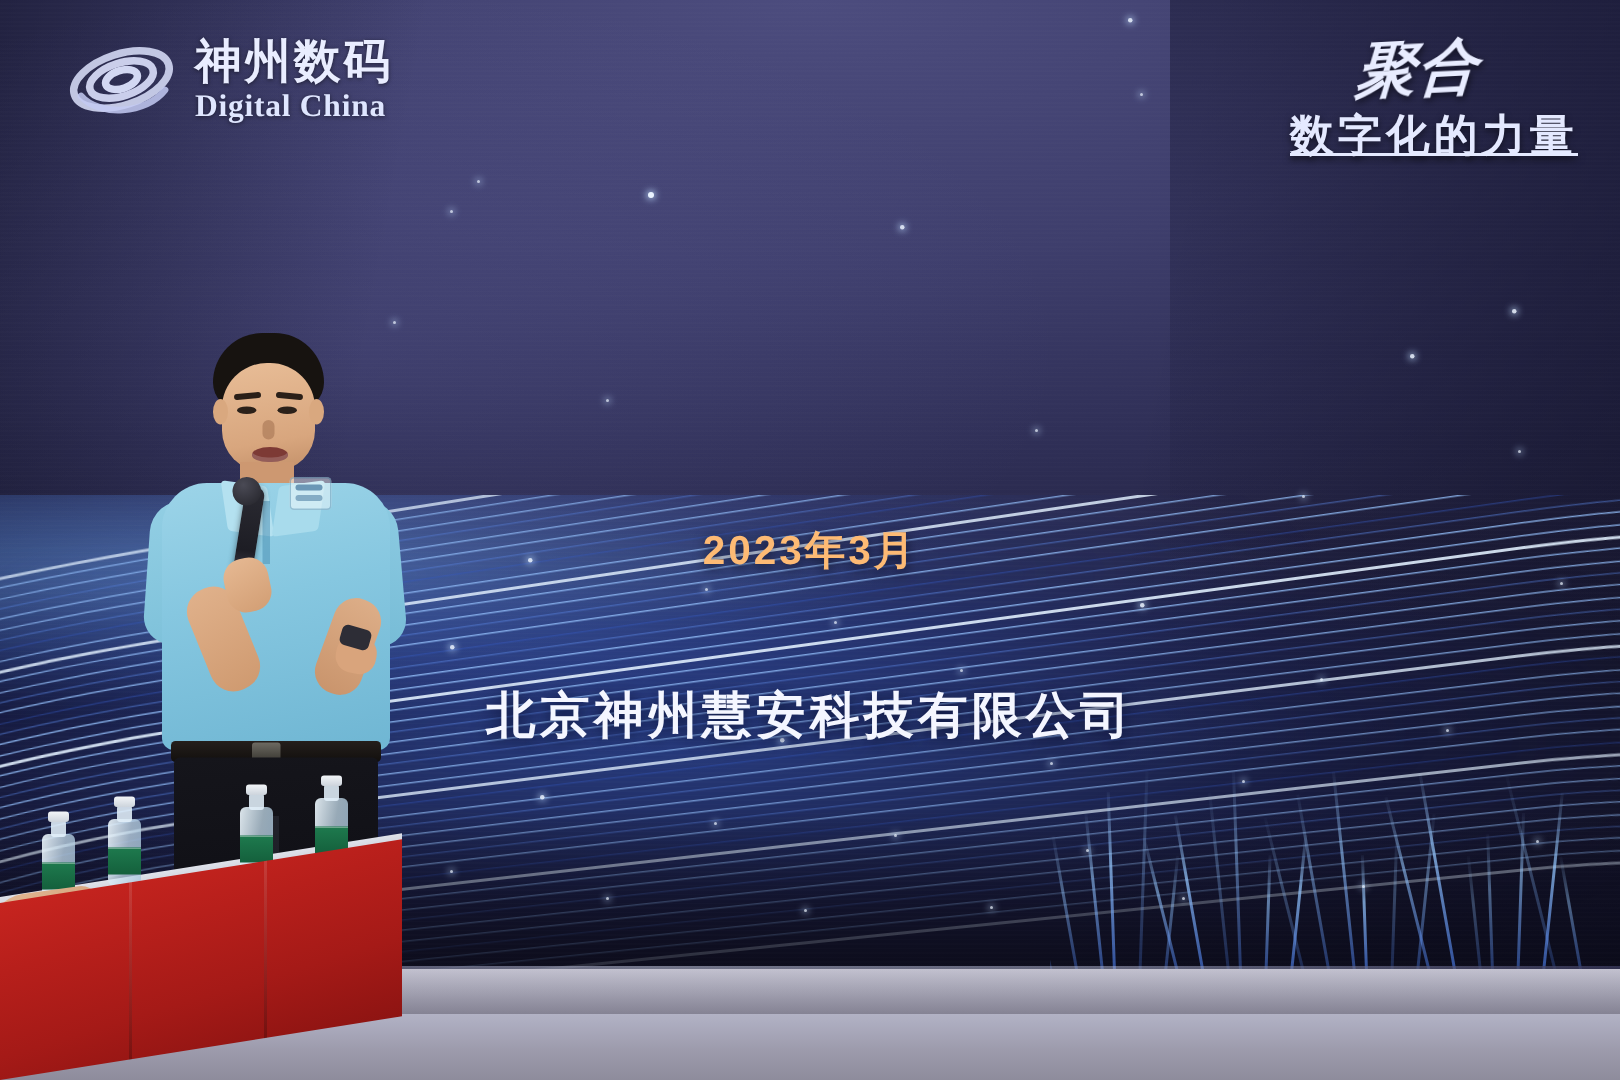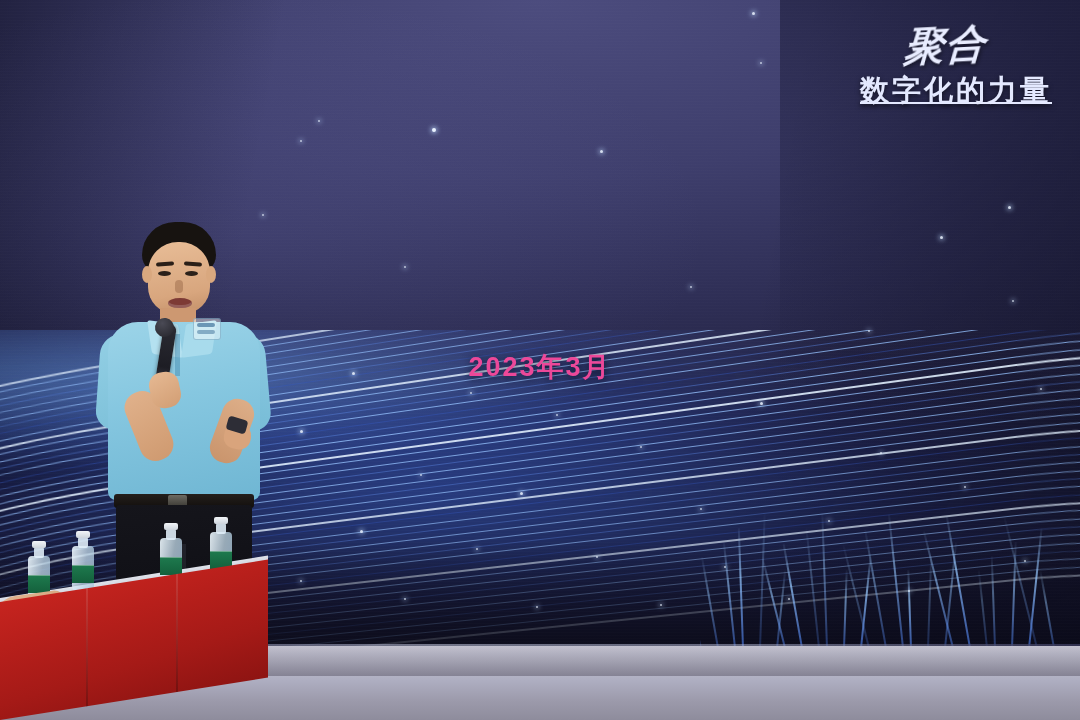--- a/index.html
+++ b/index.html
@@ -119,21 +119,21 @@
   }
 
   
   .slide-title{
     position:absolute; left:0; right:0; top:178px; text-align:center;
     font-size:49px; font-weight:700; color:#f3f5ff; letter-spacing:4px;
     text-shadow:0 3px 10px rgba(5,5,20,.75), 0 0 22px rgba(160,190,255,.35);
   }
   .slide-date{
     position:absolute; left:0; right:0; top:349px; text-align:center;
-    font-size:27px; font-weight:700; color:#ec4899; letter-spacing:2px;
+    font-size:27px; font-weight:700; color:#fdba74; letter-spacing:2px;
     text-shadow:0 2px 8px rgba(5,5,20,.7);
   }
   .slide-company{
     position:absolute; left:0; right:0; top:455px; text-align:center;
     font-size:33px; font-weight:700; color:#f4f6ff; letter-spacing:3px;
     text-shadow:0 2px 10px rgba(5,10,40,.75);
   }
 
   
   .stage-floor{
@@ -446,27 +446,42 @@
         <div class="particle" style="left: 660px; top: 604px; width: 2px; height: 2px; opacity: 0.75;"></div>
         <div class="particle" style="left: 536px; top: 606px; width: 2px; height: 2px; opacity: 0.75;"></div>
         <div class="particle" style="left: 404px; top: 598px; width: 2px; height: 2px; opacity: 0.75;"></div>
         <div class="particle" style="left: 300px; top: 580px; width: 2px; height: 2px; opacity: 0.75;"></div>
         <div class="particle" style="left: 1040px; top: 388px; width: 2px; height: 2px; opacity: 0.75;"></div>
         <div class="particle" style="left: 1012px; top: 300px; width: 2px; height: 2px; opacity: 0.75;"></div>
         <div class="particle" style="left: 196px; top: 420px; width: 2px; height: 2px; opacity: 0.75;"></div>
       </div>
   </div>
 
+  <div class="brand">
+    <svg class="brand-mark" viewBox="0 0 74 66">
+      <g fill="none" stroke="#dfe4ff" stroke-linecap="round">
+        <ellipse cx="37" cy="33" rx="33" ry="17" stroke-width="5" opacity=".9" transform="rotate(-18 37 33)"></ellipse>
+        <ellipse cx="37" cy="33" rx="22" ry="11" stroke-width="5" opacity=".95" transform="rotate(-18 37 33)"></ellipse>
+        <ellipse cx="37" cy="33" rx="11" ry="6" stroke-width="5" transform="rotate(-18 37 33)"></ellipse>
+      </g>
+      <path d="M10 44 C22 58 54 56 66 40" stroke="#cfd6ff" stroke-width="4.5" fill="none" stroke-linecap="round" opacity=".85"></path>
+    </svg>
+    <div class="brand-text">
+      <span class="brand-cn">神州数码</span>
+      <span class="brand-en">Digital China</span>
+    </div>
+  </div>
 
   <div class="slogan">
     <div class="slogan-cal">聚合</div>
     <div class="slogan-sub">数字化的力量</div>
   </div>
 
   <div class="slide-date">2023年3月</div>
+  <div class="slide-company">北京神州慧安科技有限公司</div>
 
   <div class="floor-edge"></div>
   <div class="stage-floor">
     <div class="stage-floor-shadow"></div>
   </div>
 
   <div class="speaker">
     <div class="sp-hair"></div>
     <div class="sp-face"></div>
     <div class="sp-ear l"></div>

